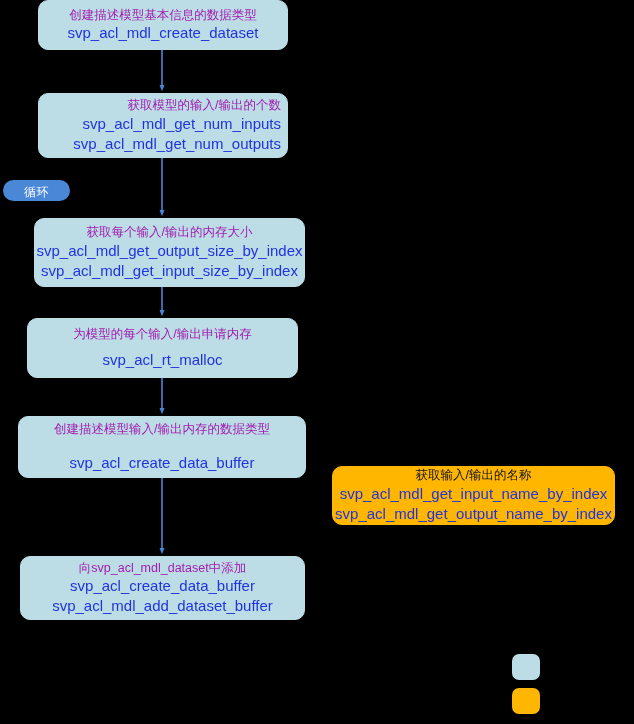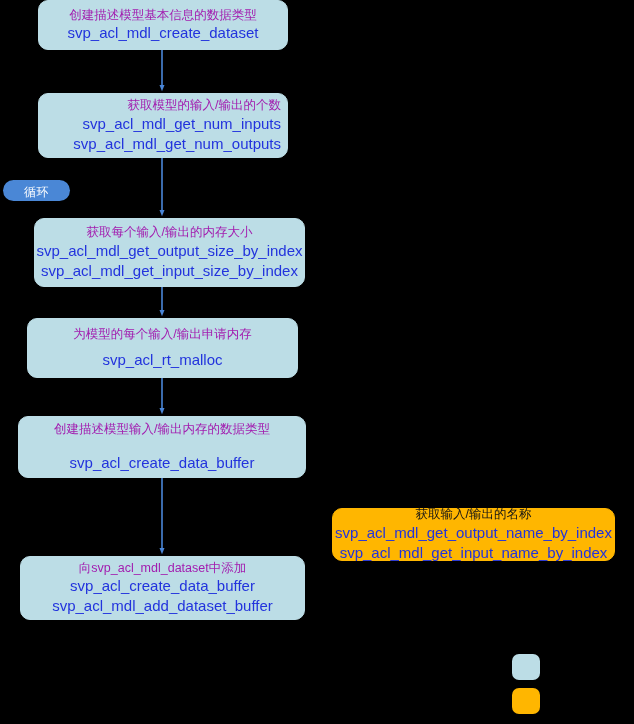--- a/index.html
+++ b/index.html
@@ -132,22 +132,22 @@
     <div class="node-title">创建描述模型输入/输出内存的数据类型</div>
     <div class="node-api">svp_acl_create_data_buffer</div>
   </div>
 
   <div class="node blue" style="left:20px; top:556px; width:285px; height:64px;text-align:center;">
     <div class="node-title">向svp_acl_mdl_dataset中添加</div>
     <div class="node-api">svp_acl_create_data_buffer</div>
     <div class="node-api">svp_acl_mdl_add_dataset_buffer</div>
   </div>
 
-  <div class="node orange" style="left:332px; top:508px; width:283px; height:53px;">
+  <div class="node orange" style="left:332px; top:466px; width:283px; height:59px;">
     <div class="node-title">获取输入/输出的名称</div>
+    <div class="node-api">svp_acl_mdl_get_input_name_by_index</div>
     <div class="node-api">svp_acl_mdl_get_output_name_by_index</div>
-    <div class="node-api">svp_acl_mdl_get_input_name_by_index</div>
   </div>
 
   <div class="legend-swatch" style="left:512px; top:654px; background:#bcdde6;"></div>
   <div class="legend-swatch" style="left:512px; top:688px; background:#ffb600;"></div>
 
 </div>
 
 </body></html>

